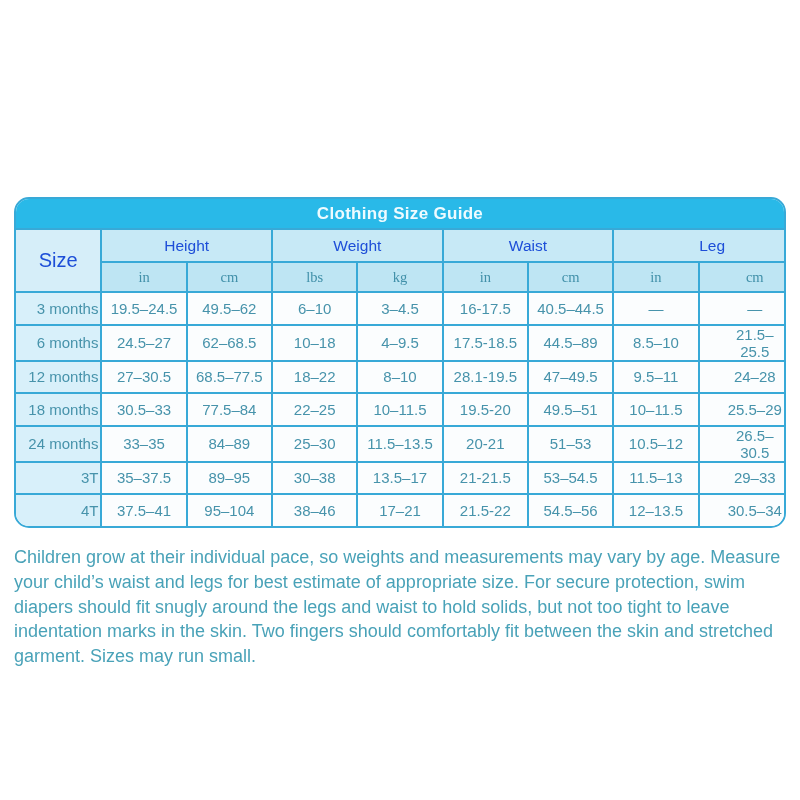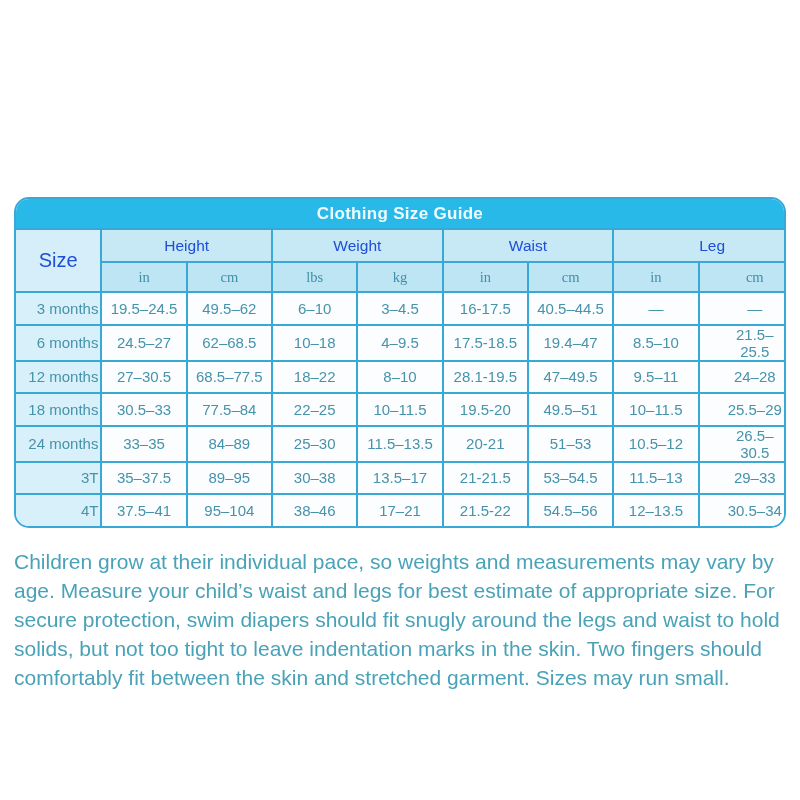--- a/index.html
+++ b/index.html
@@ -72,21 +72,21 @@
   }
   .size-table tbody td.size-cell {
     background: #d8f0fa;
     font-size: 15px;
     text-align: right;
   }
   .footnote {
     position: absolute;
     left: 14px; top: 527px;
     width: 774px;
-    font-size: 21px;
+    font-size: 18px;
     line-height: 1.38;
     color: #49a2b8;
     text-align: left;
   }
 </style>
 </head>
 <body>
 
 <div class="size-card">
   <div class="title-bar">Clothing Size Guide</div>
@@ -133,21 +133,21 @@
         <td>—</td>
         <td>—</td>
       </tr>
       <tr>
         <td class="size-cell">6 months</td>
         <td>24.5–27</td>
         <td>62–68.5</td>
         <td>10–18</td>
         <td>4–9.5</td>
         <td>17.5-18.5</td>
-        <td>19.4–47</td>
+        <td>44.5–89</td>
         <td>8.5–10</td>
         <td>21.5–25.5</td>
       </tr>
       <tr>
         <td class="size-cell">12 months</td>
         <td>27–30.5</td>
         <td>68.5–77.5</td>
         <td>18–22</td>
         <td>8–10</td>
         <td>28.1-19.5</td>

